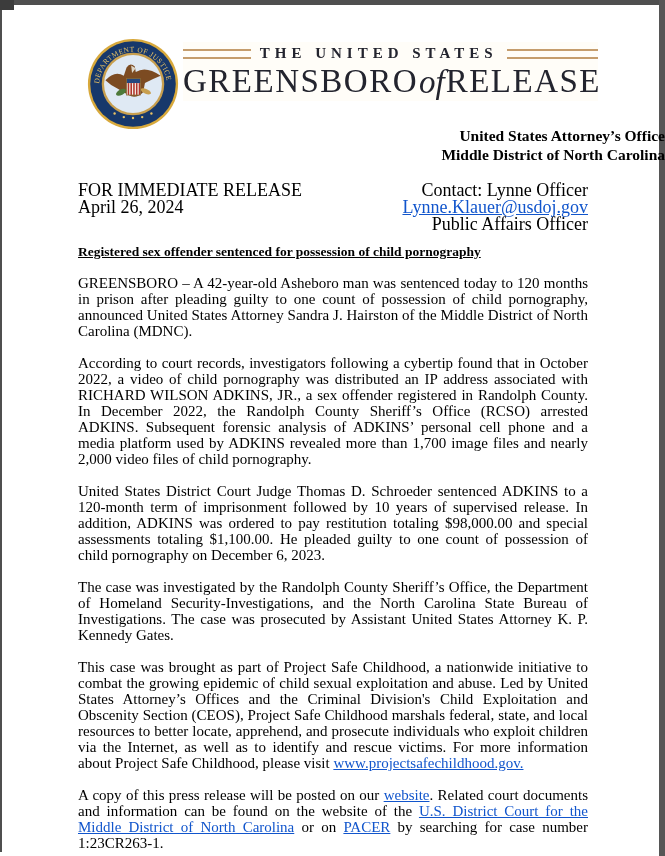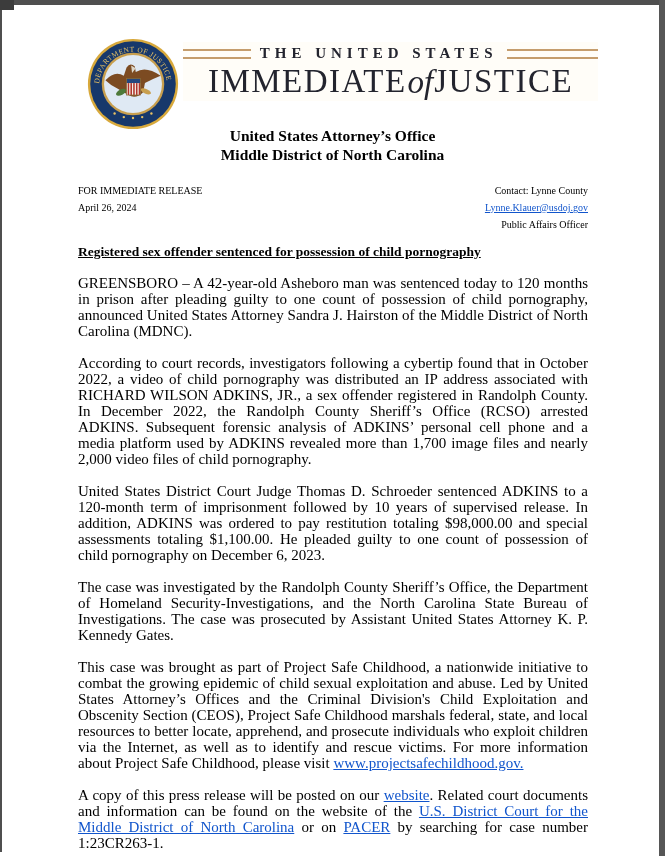--- a/index.html
+++ b/index.html
@@ -20,25 +20,25 @@
   
   .doc-header{position:relative;height:172px;}
   .seal{position:absolute;left:87px;top:38px;width:92px;height:92px;}
   .banner{position:absolute;left:183px;top:42px;width:415px;background:#fffdf8;padding:3px 0 2px 0;}
   .banner-line1{display:flex;align-items:center;gap:9px;}
   .banner-top-text{font-size:15px;letter-spacing:5px;font-weight:600;color:#23242e;white-space:nowrap;}
   .rule{height:6px;border-top:2px solid #c59d6d;border-bottom:2px solid #c59d6d;flex:1;}
   .rule.right{flex:1.35;}
   .banner-line2{text-align:center;font-size:33px;color:#23242e;letter-spacing:1.5px;line-height:1.05;margin-top:2px;white-space:nowrap;}
   .banner-line2 .of{font-style:italic;font-size:33px;letter-spacing:0;margin:0 1px;position:relative;top:1px;}
-  .office{position:absolute;left:0;right:0;top:126px;text-align:center;font-weight:bold;font-size:15.5px;line-height:19px;}
+  .office{position:absolute;left:0;right:0;top:126px;text-align:right;font-weight:bold;font-size:15.5px;line-height:19px;}
 
   
   .content{margin:0 77px 0 78px;}
-  .release-row{display:flex;justify-content:space-between;margin-top:10px;font-size:10px;line-height:17px;}
+  .release-row{display:flex;justify-content:space-between;margin-top:10px;font-size:18px;line-height:17px;}
   .release-right{text-align:right;}
   .doc-link{color:#1155cc;text-decoration:underline;cursor:pointer;}
   .title{font-size:13.5px;text-align:left;font-weight:bold;text-decoration:underline;margin:11px 0 0 0;}
   #paragraphs p{font-size:15px;line-height:16px;text-align:justify;margin:0 0 16px 0;}
   #paragraphs p:first-child{margin-top:15px;}
   .endmark{text-align:center;font-size:13.4px;margin-top:1px;font-weight:bold;}
 </style>
 </head>
 <body>
 
@@ -82,37 +82,37 @@
         </g>
       </svg>
     </div>
     <div class="banner">
       <div class="banner-line1">
         <span class="rule"></span>
         <span class="banner-top-text">THE UNITED STATES</span>
         <span class="rule right"></span>
       </div>
       <div class="banner-line2">
-        <span>IMMEDIATE</span><span class="of">of</span><span>JUSTICE</span>
+        <span>GREENSBORO</span><span class="of">of</span><span>RELEASE</span>
       </div>
     </div>
     <div class="office">
       <div>United States Attorney’s Office</div>
       <div>Middle District of North Carolina</div>
     </div>
   </header>
 
   <main class="content">
     <div class="release-row">
       <div class="release-left">
         <div>FOR IMMEDIATE RELEASE</div>
         <div>April 26, 2024</div>
       </div>
       <div class="release-right">
-        <div>Contact: Lynne County</div>
+        <div>Contact: Lynne Officer</div>
         <div><a class="doc-link" href="#">Lynne.Klauer@usdoj.gov</a></div>
         <div>Public Affairs Officer</div>
       </div>
     </div>
 
     <h1 class="title">Registered sex offender sentenced for possession of child pornography</h1>
 
     <div id="paragraphs">
         <p><span>GREENSBORO – A 42-year-old Asheboro man was sentenced today to 120 months in prison after pleading guilty to one count of possession of child pornography, announced United States Attorney Sandra J. Hairston of the Middle District of North Carolina (MDNC).</span></p>
         <p><span>According to court records, investigators following a cybertip found that in October 2022, a video of child pornography was distributed an IP address associated with RICHARD WILSON ADKINS, JR., a sex offender registered in Randolph County. In December 2022, the Randolph County Sheriff’s Office (RCSO) arrested ADKINS. Subsequent forensic analysis of ADKINS’ personal cell phone and a media platform used by ADKINS revealed more than 1,700 image files and nearly 2,000 video files of child pornography.</span></p>

